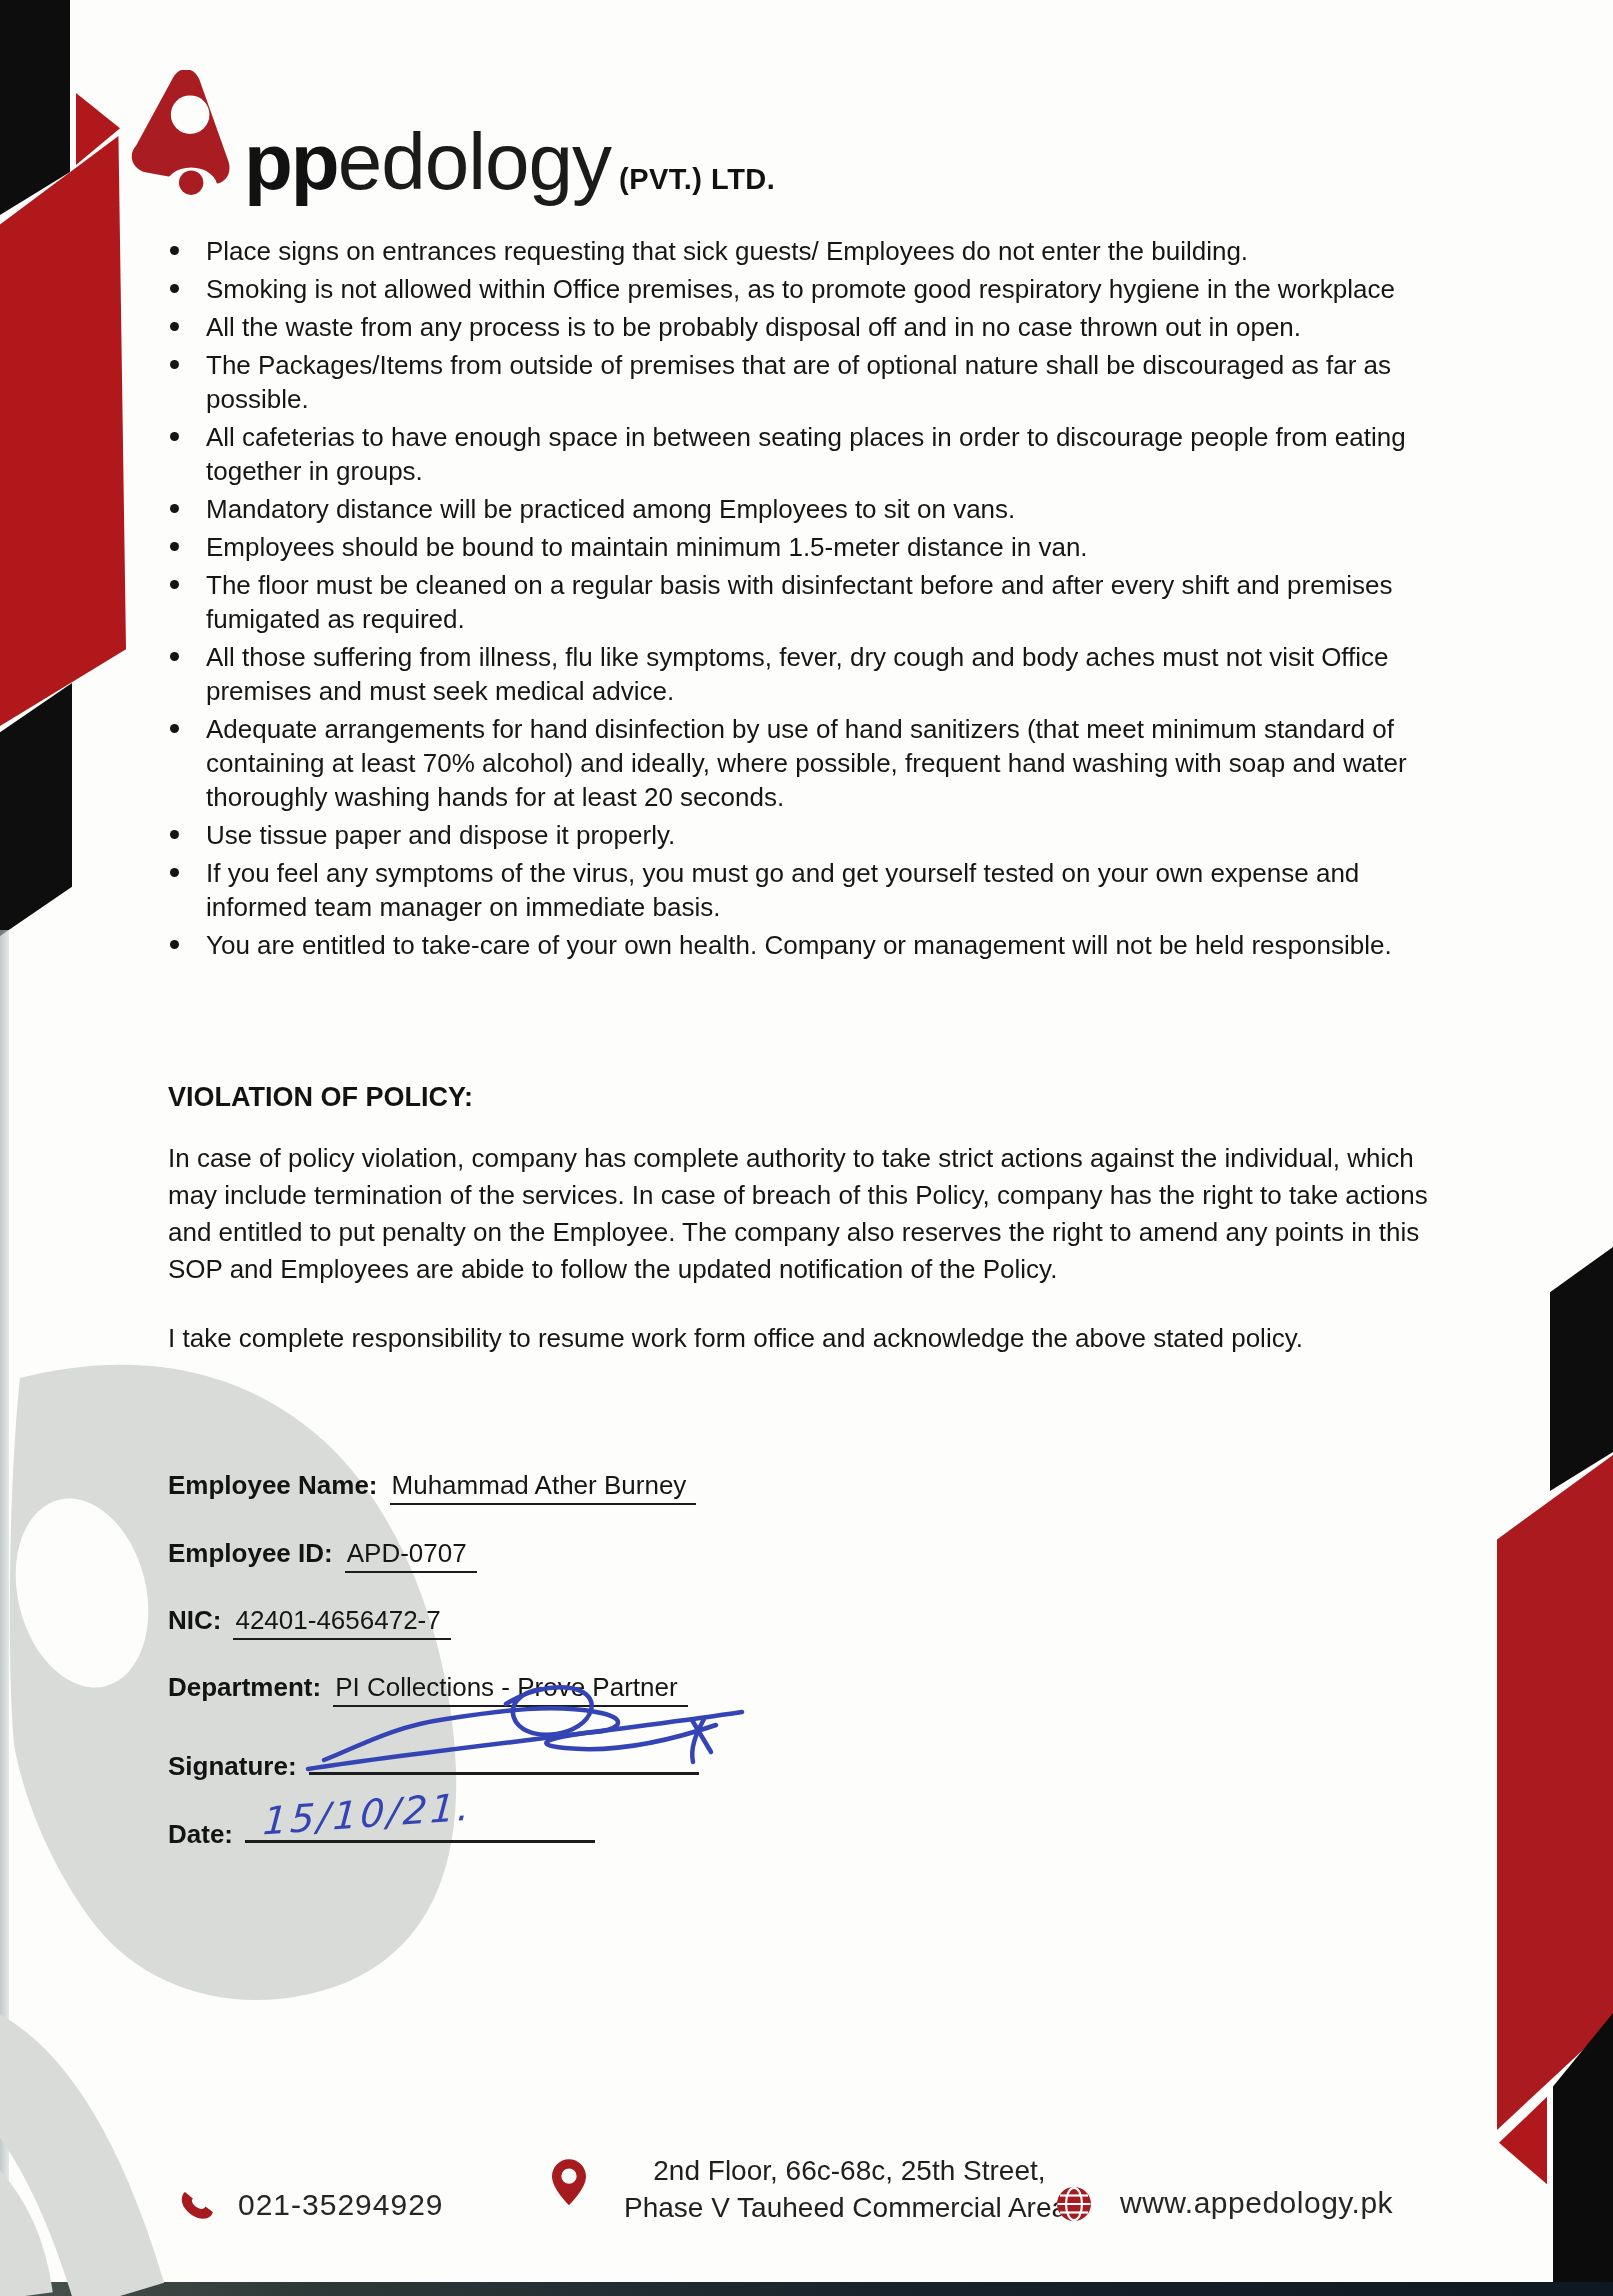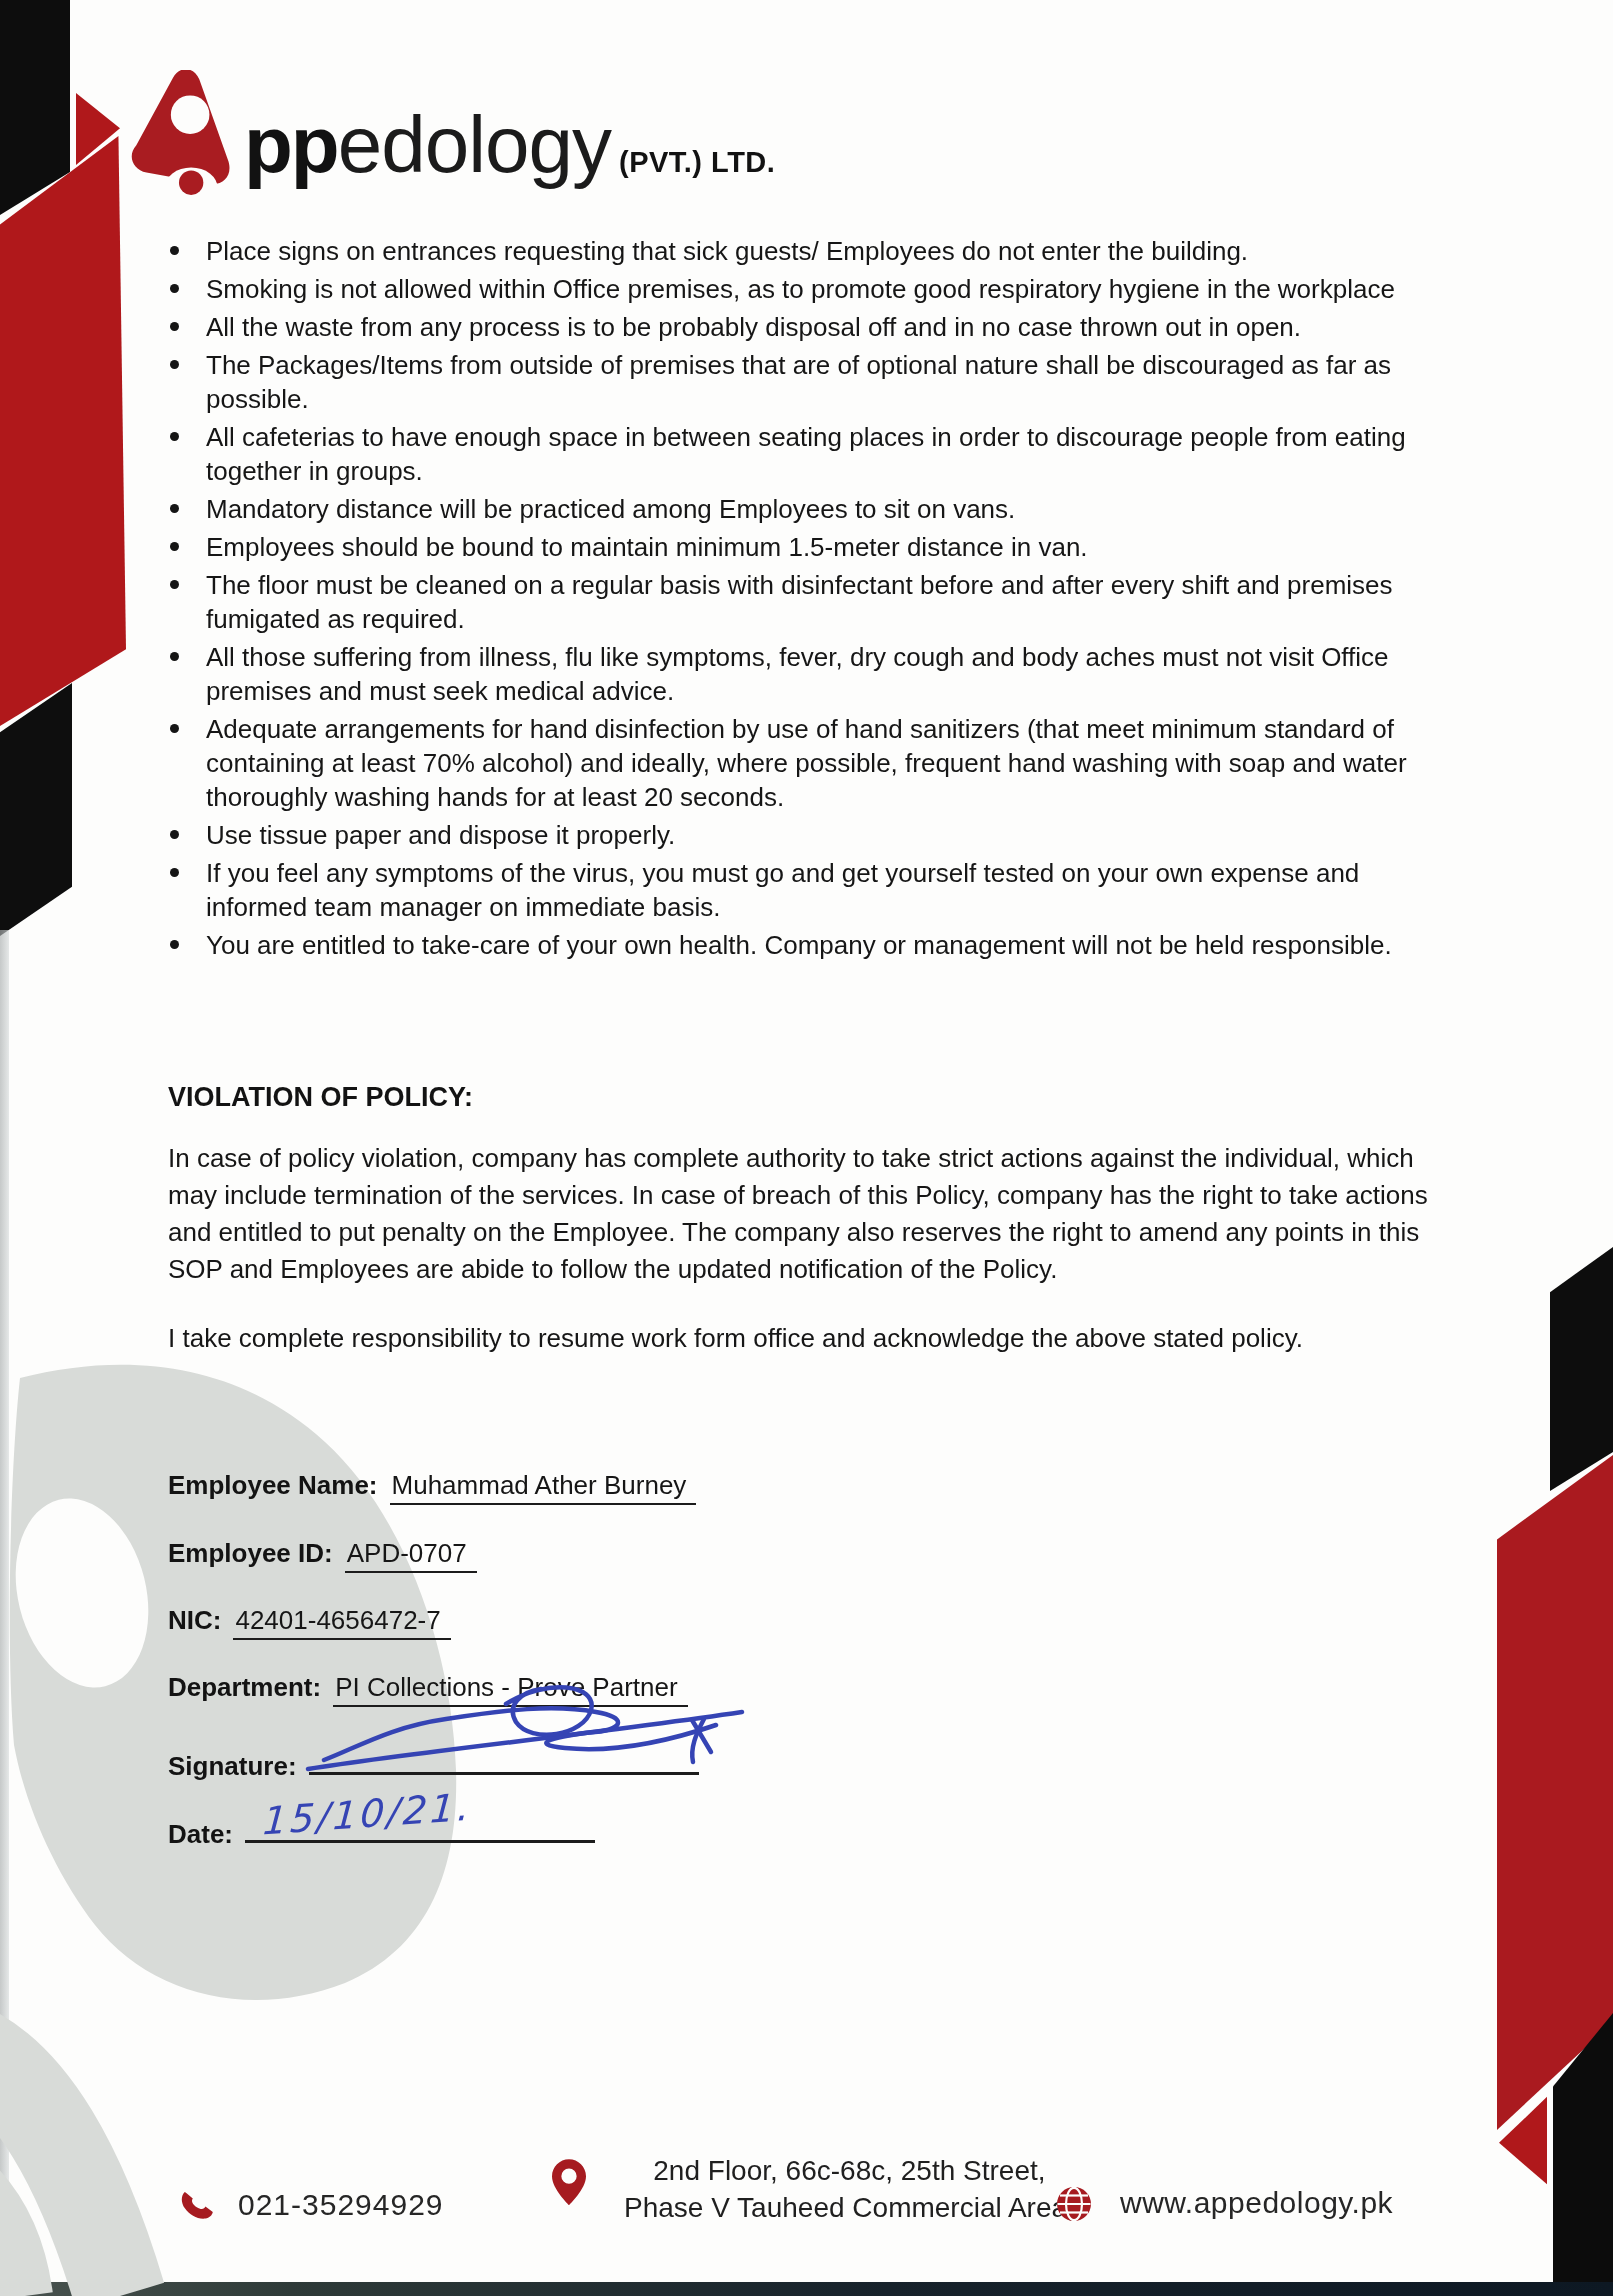--- a/index.html
+++ b/index.html
@@ -30,21 +30,21 @@
     clip-path:polygon(0 12.5%,100% 0,100% 84%,0 100%);}
   .r-red-tri{left:1497px;top:2095px;width:50px;height:92px;background:#b0181b;
     clip-path:polygon(4% 52%,100% 2%,100% 97%);}
   .r-black-corner{left:1553px;top:2013px;width:60px;height:283px;background:#0c0c0c;
     clip-path:polygon(0 26%,100% 0,100% 100%,0 100%);}
   .bottom-strip{left:0;top:2282px;width:1613px;height:14px;
     background:linear-gradient(90deg,#4a5450 0%,#2e3a38 18%,#17222b 55%,#0d1823 100%);}
   
   .watermark{left:0;top:1350px;}
   
-  .logo-row{position:absolute;left:130px;top:70px;display:flex;align-items:center;}
+  .logo-row{position:absolute;left:130px;top:70px;display:flex;align-items:flex-end;}
   .logo-mark{width:102px;height:132px;}
   .logo-text{display:flex;align-items:baseline;margin-left:12px;margin-top:18px;}
   .logo-pp{font-size:80px;font-weight:700;letter-spacing:-2px;color:#121212;line-height:1;}
   .logo-edology{font-size:80px;font-weight:400;letter-spacing:-1px;color:#1b1b1b;line-height:1;}
   .logo-suffix{font-size:29px;font-weight:700;color:#121212;margin-left:8px;letter-spacing:0.5px;}
   
   .bullets{position:absolute;left:168px;top:234px;width:1292px;
     list-style:none;margin:0;padding:0;font-size:26px;line-height:34px;}
   .bullets li{position:relative;padding-left:38px;margin-bottom:4px;}
   .bullets li::before{content:"";position:absolute;left:2px;top:12px;width:9px;height:9px;

